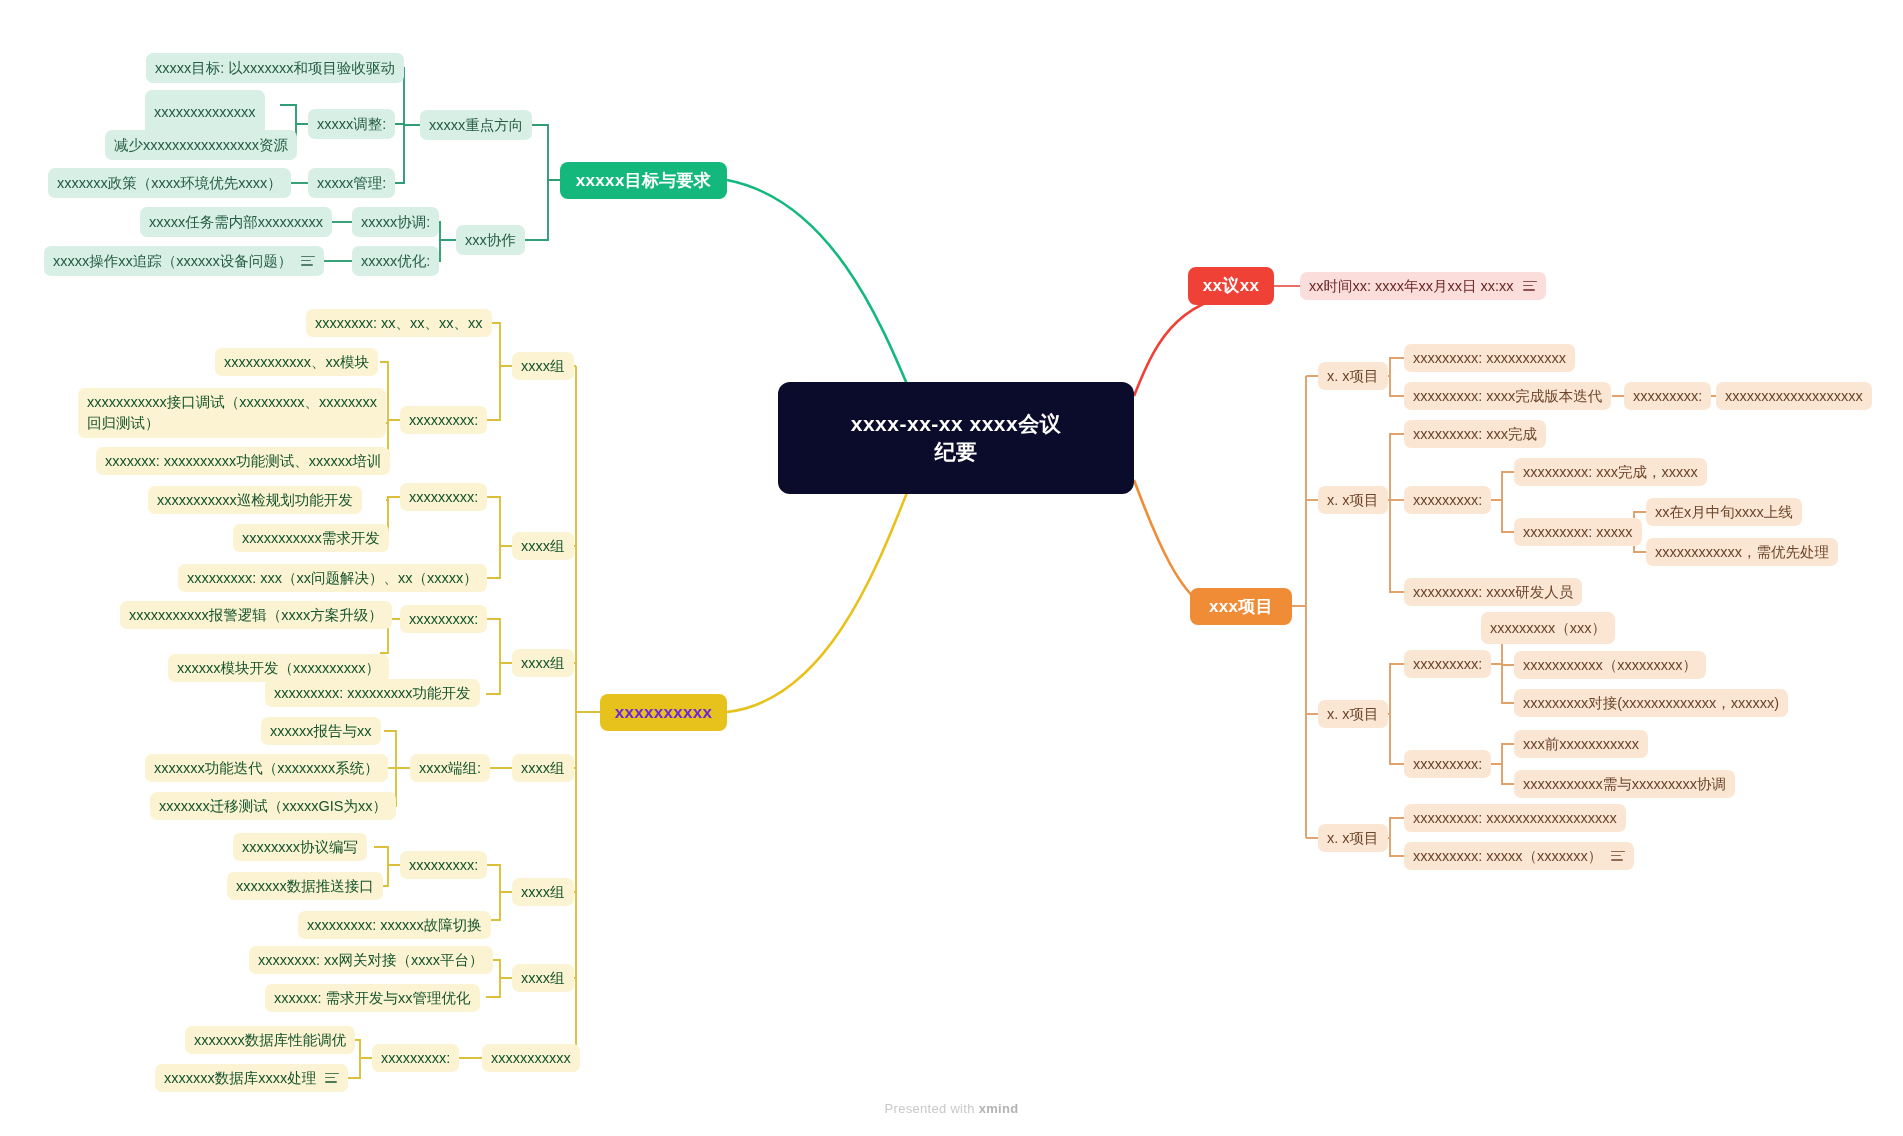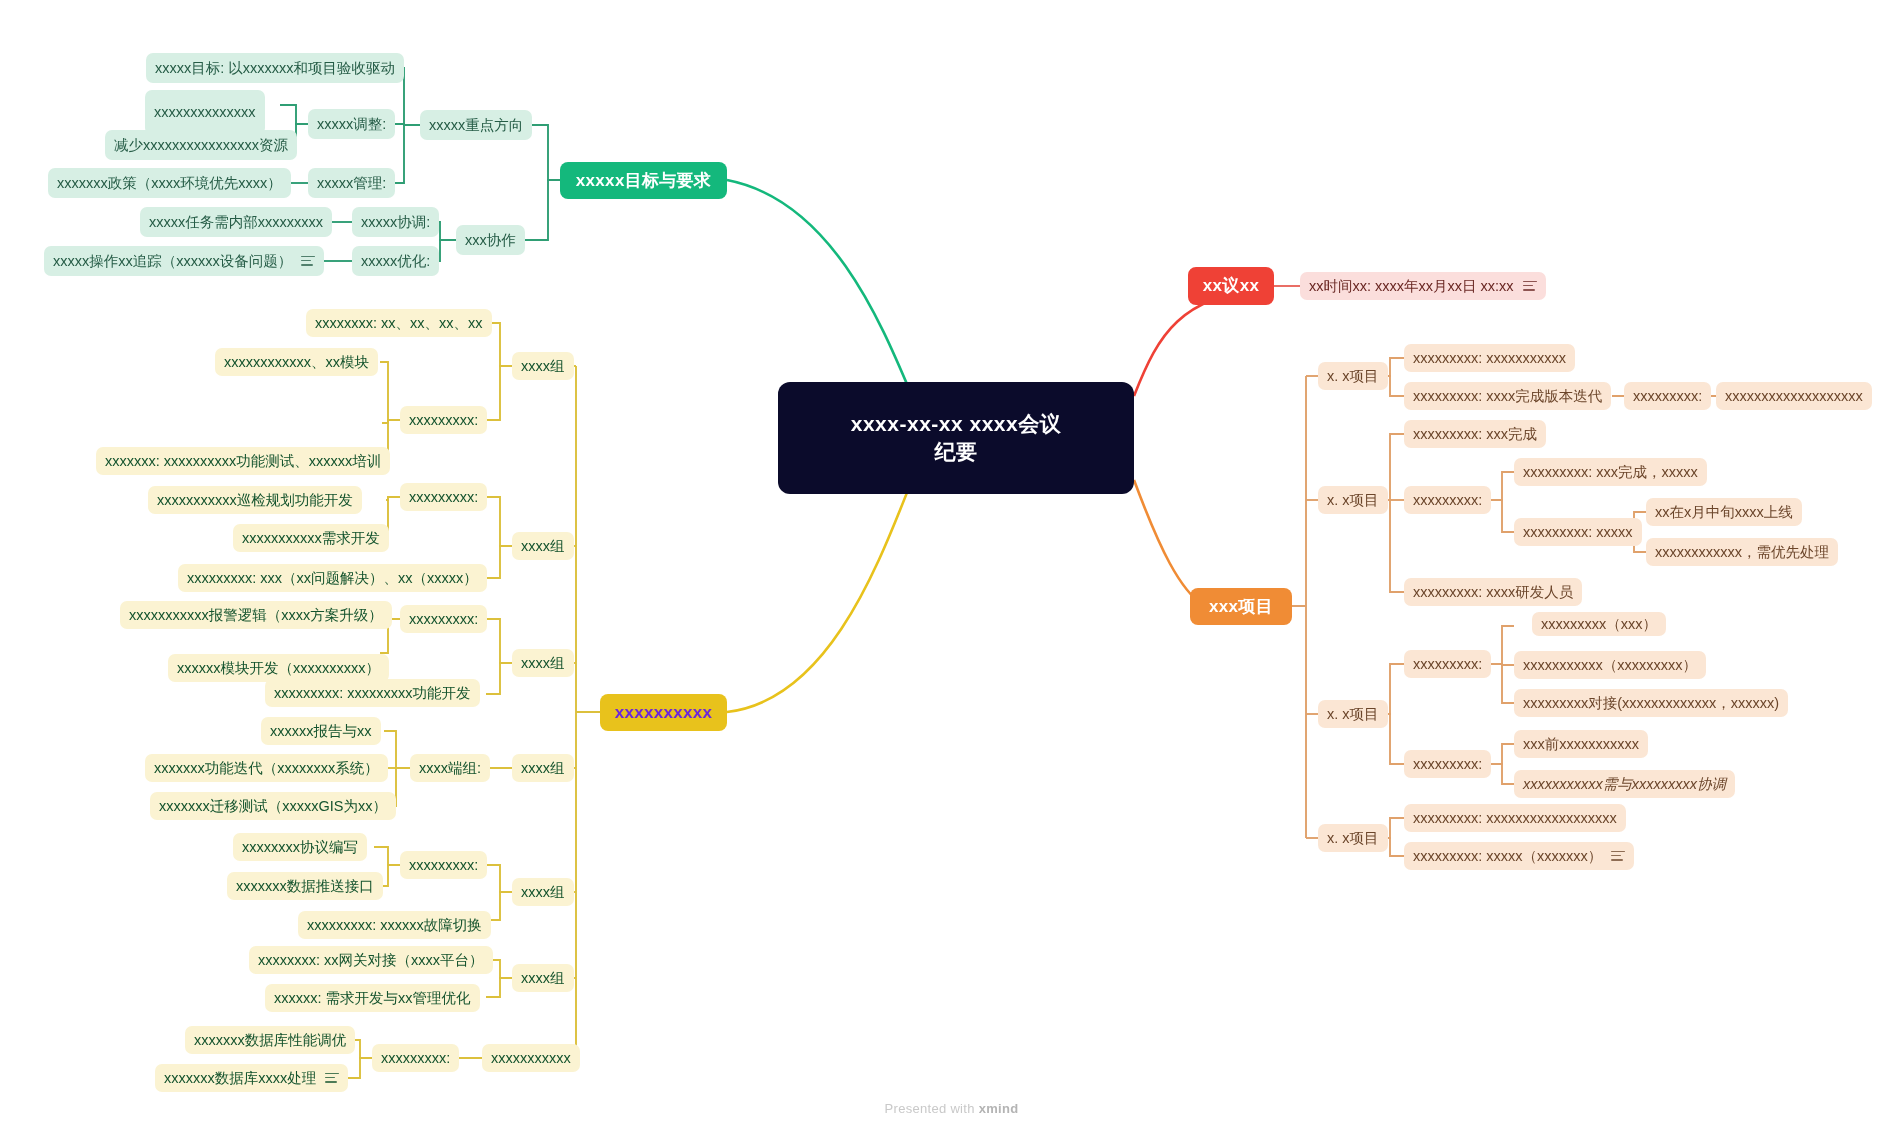--- a/index.html
+++ b/index.html
@@ -271,20 +271,23 @@
     <span>xxxx端组:</span></div>
   <div class="node yellow-n" style="left:400px;top:851px;height:28px;">
     <span>xxxxxxxxx:</span></div>
   <div class="node yellow-n" style="left:372px;top:1044px;height:28px;">
     <span>xxxxxxxxx:</span></div>
 
   <div class="node yellow-n" style="left:306px;top:309px;height:28px;">
     <span>xxxxxxxx: xx、xx、xx、xx</span></div>
   <div class="node yellow-n" style="left:215px;top:348px;height:28px;">
     <span>xxxxxxxxxxxx、xx模块</span></div>
+  <div class="node yellow-n two-line" style="left:78px;top:388px;height:50px;">
+    <span>xxxxxxxxxxx接口调试（xxxxxxxxx、xxxxxxxx
+回归测试）</span></div>
   <div class="node yellow-n" style="left:96px;top:447px;height:28px;">
     <span>xxxxxxx: xxxxxxxxxx功能测试、xxxxxx培训</span></div>
 
   <div class="node yellow-n" style="left:148px;top:486px;height:28px;">
     <span>xxxxxxxxxxx巡检规划功能开发</span></div>
   <div class="node yellow-n" style="left:233px;top:524px;height:28px;">
     <span>xxxxxxxxxxx需求开发</span></div>
   <div class="node yellow-n" style="left:178px;top:564px;height:28px;">
     <span>xxxxxxxxx: xxx（xx问题解决）、xx（xxxxx）</span></div>
 
@@ -353,31 +356,31 @@
     <span>xxxxxxxxx: xxxxx</span></div>
   <div class="node orange-n" style="left:1646px;top:498px;height:28px;">
     <span>xx在x月中旬xxxx上线</span></div>
   <div class="node orange-n" style="left:1646px;top:538px;height:28px;">
     <span>xxxxxxxxxxxx，需优先处理</span></div>
   <div class="node orange-n" style="left:1404px;top:578px;height:28px;">
     <span>xxxxxxxxx: xxxx研发人员</span></div>
 
   <div class="node orange-n" style="left:1404px;top:650px;height:28px;">
     <span>xxxxxxxxx:</span></div>
-  <div class="node orange-n" style="left:1532px;top:612px;height:24px;">
+  <div class="node orange-n" style="left:1481px;top:612px;height:32px;">
     <span>xxxxxxxxx（xxx）</span></div>
   <div class="node orange-n" style="left:1514px;top:651px;height:28px;">
     <span>xxxxxxxxxxx（xxxxxxxxx）</span></div>
   <div class="node orange-n" style="left:1514px;top:689px;height:28px;">
     <span>xxxxxxxxx对接(xxxxxxxxxxxxx，xxxxxx)</span></div>
   <div class="node orange-n" style="left:1404px;top:750px;height:28px;">
     <span>xxxxxxxxx:</span></div>
   <div class="node orange-n" style="left:1514px;top:730px;height:28px;">
     <span>xxx前xxxxxxxxxxx</span></div>
-  <div class="node orange-n" style="left:1514px;top:770px;height:28px;font-style:italic;">
+  <div class="node orange-n" style="left:1514px;top:770px;height:28px;">
     <span>xxxxxxxxxxx需与xxxxxxxxx协调</span></div>
 
   <div class="node orange-n" style="left:1404px;top:804px;height:28px;">
     <span>xxxxxxxxx: xxxxxxxxxxxxxxxxxx</span></div>
   <div class="node orange-n" style="left:1404px;top:842px;height:28px;">
     <span>xxxxxxxxx: xxxxx（xxxxxxx）</span>
     <span class="note-icon"><i></i><i></i><i></i></span>
   </div>
 
   <div id="footer">

